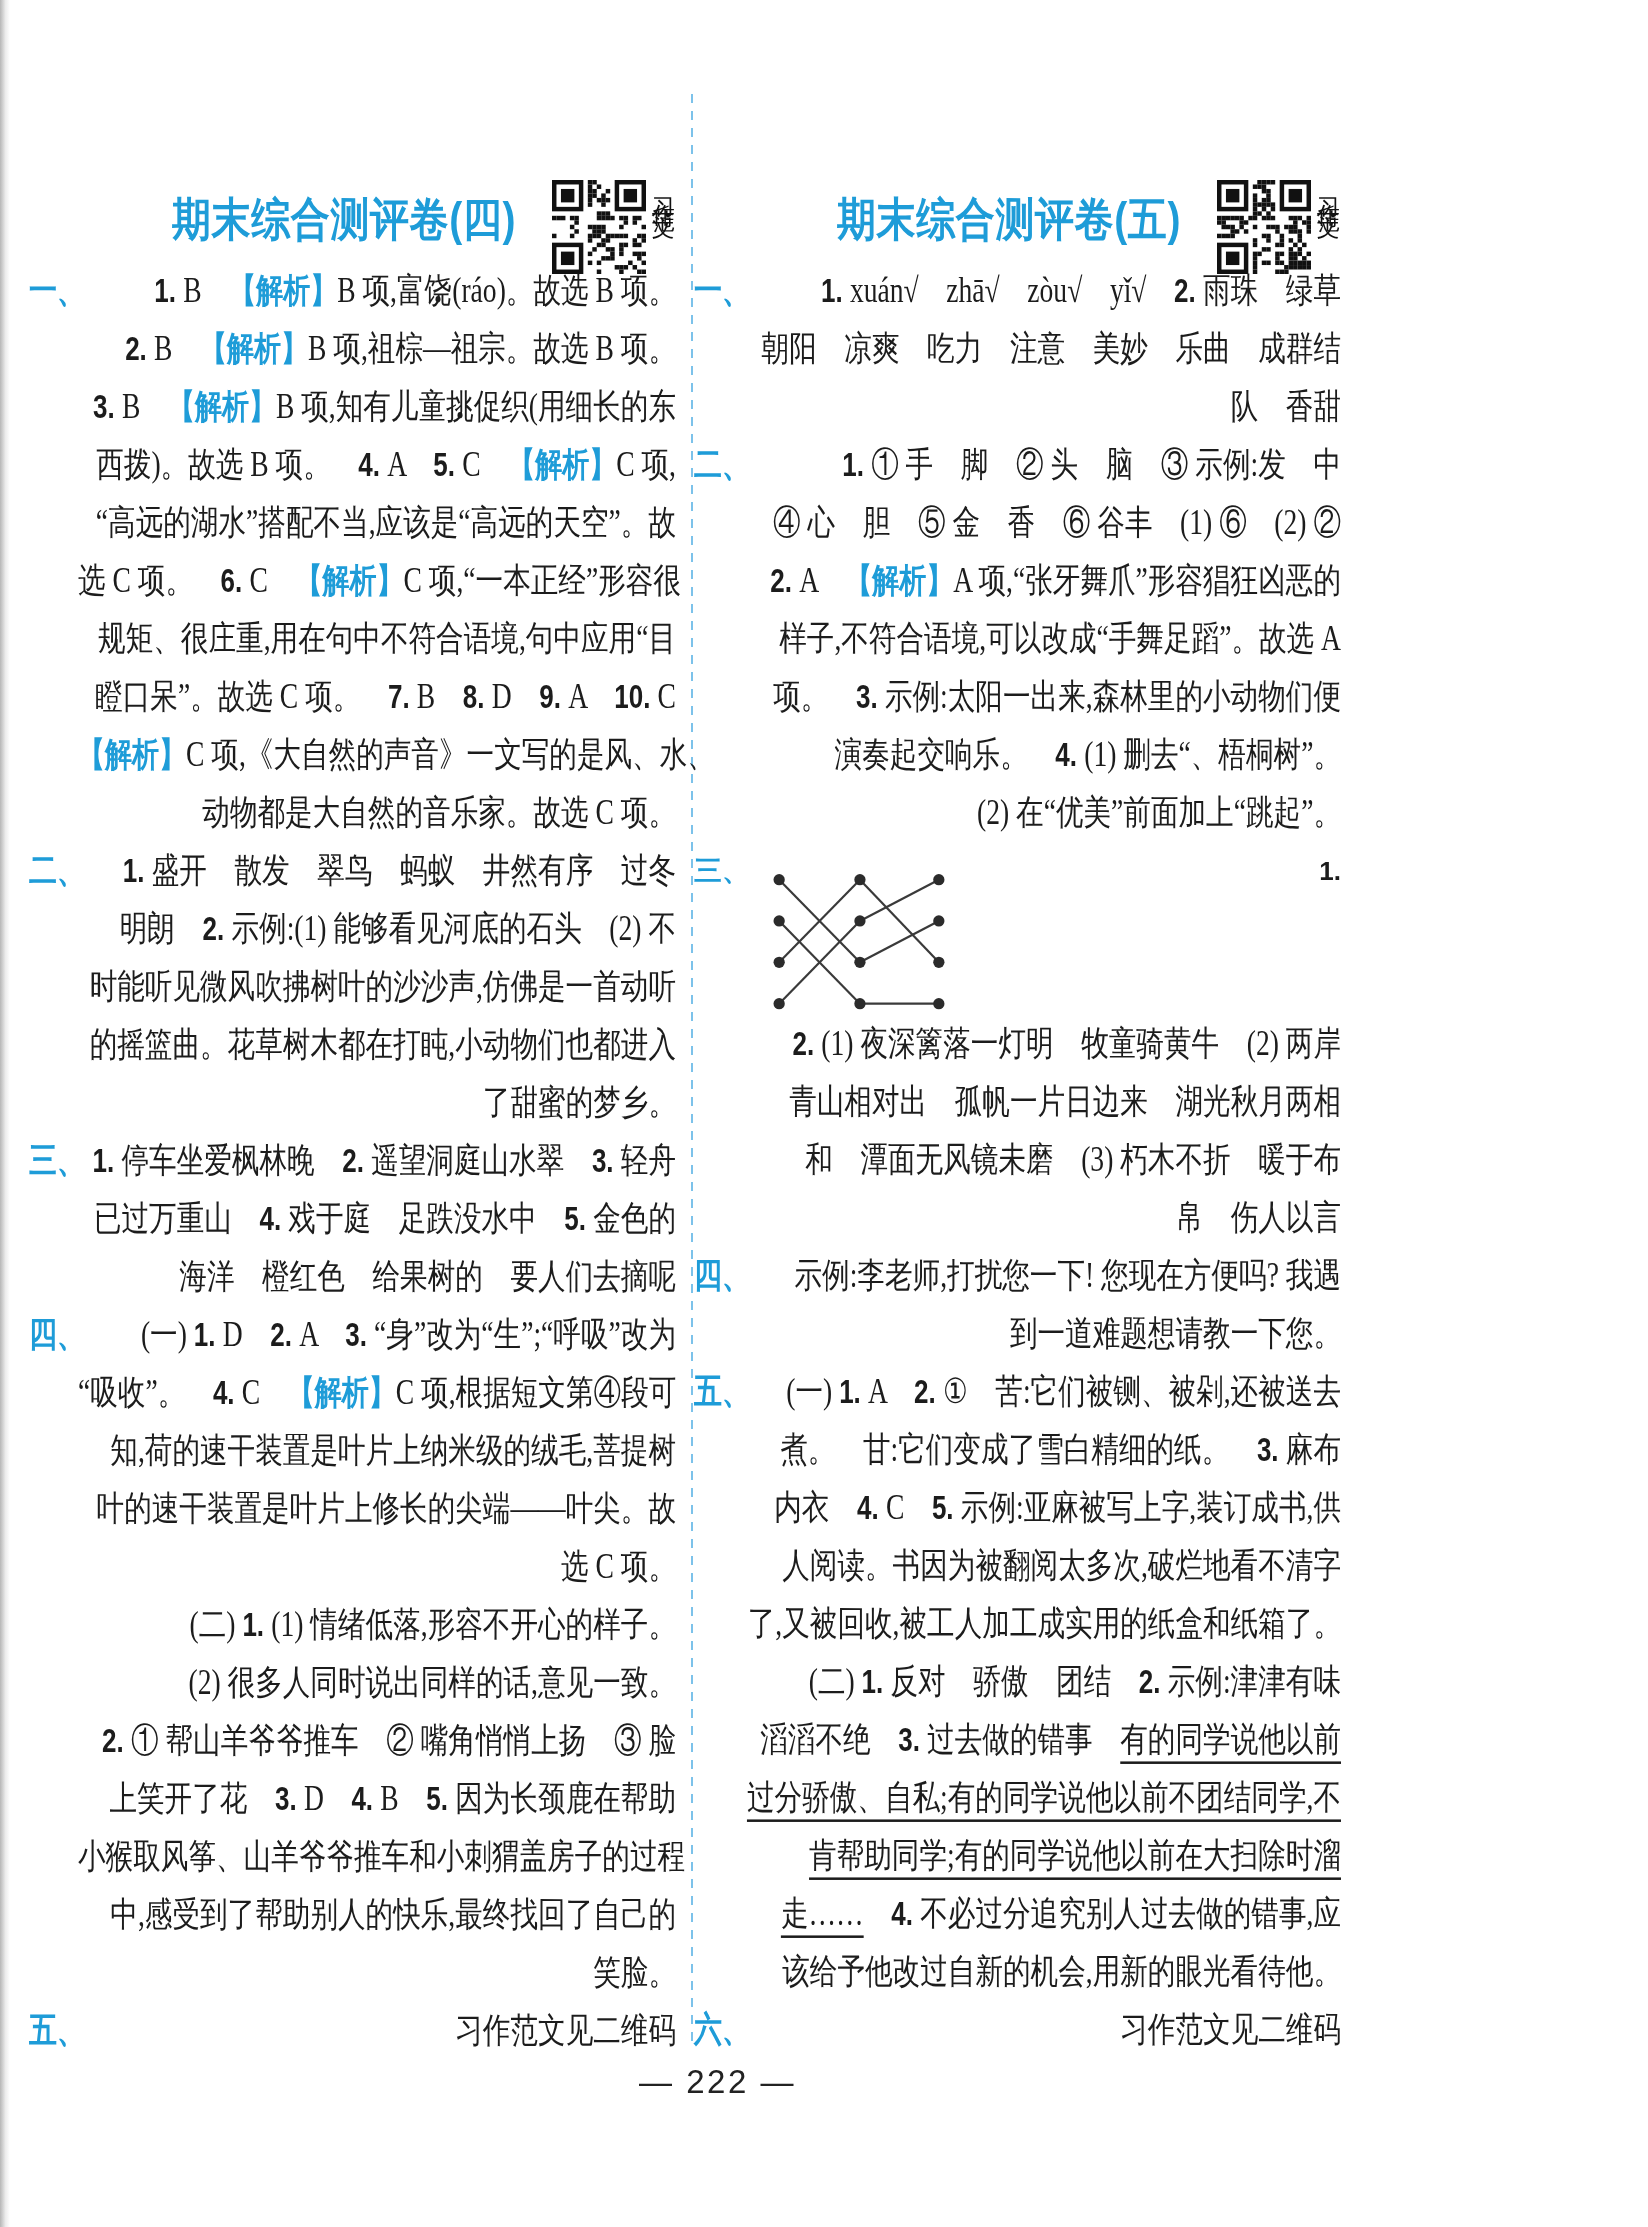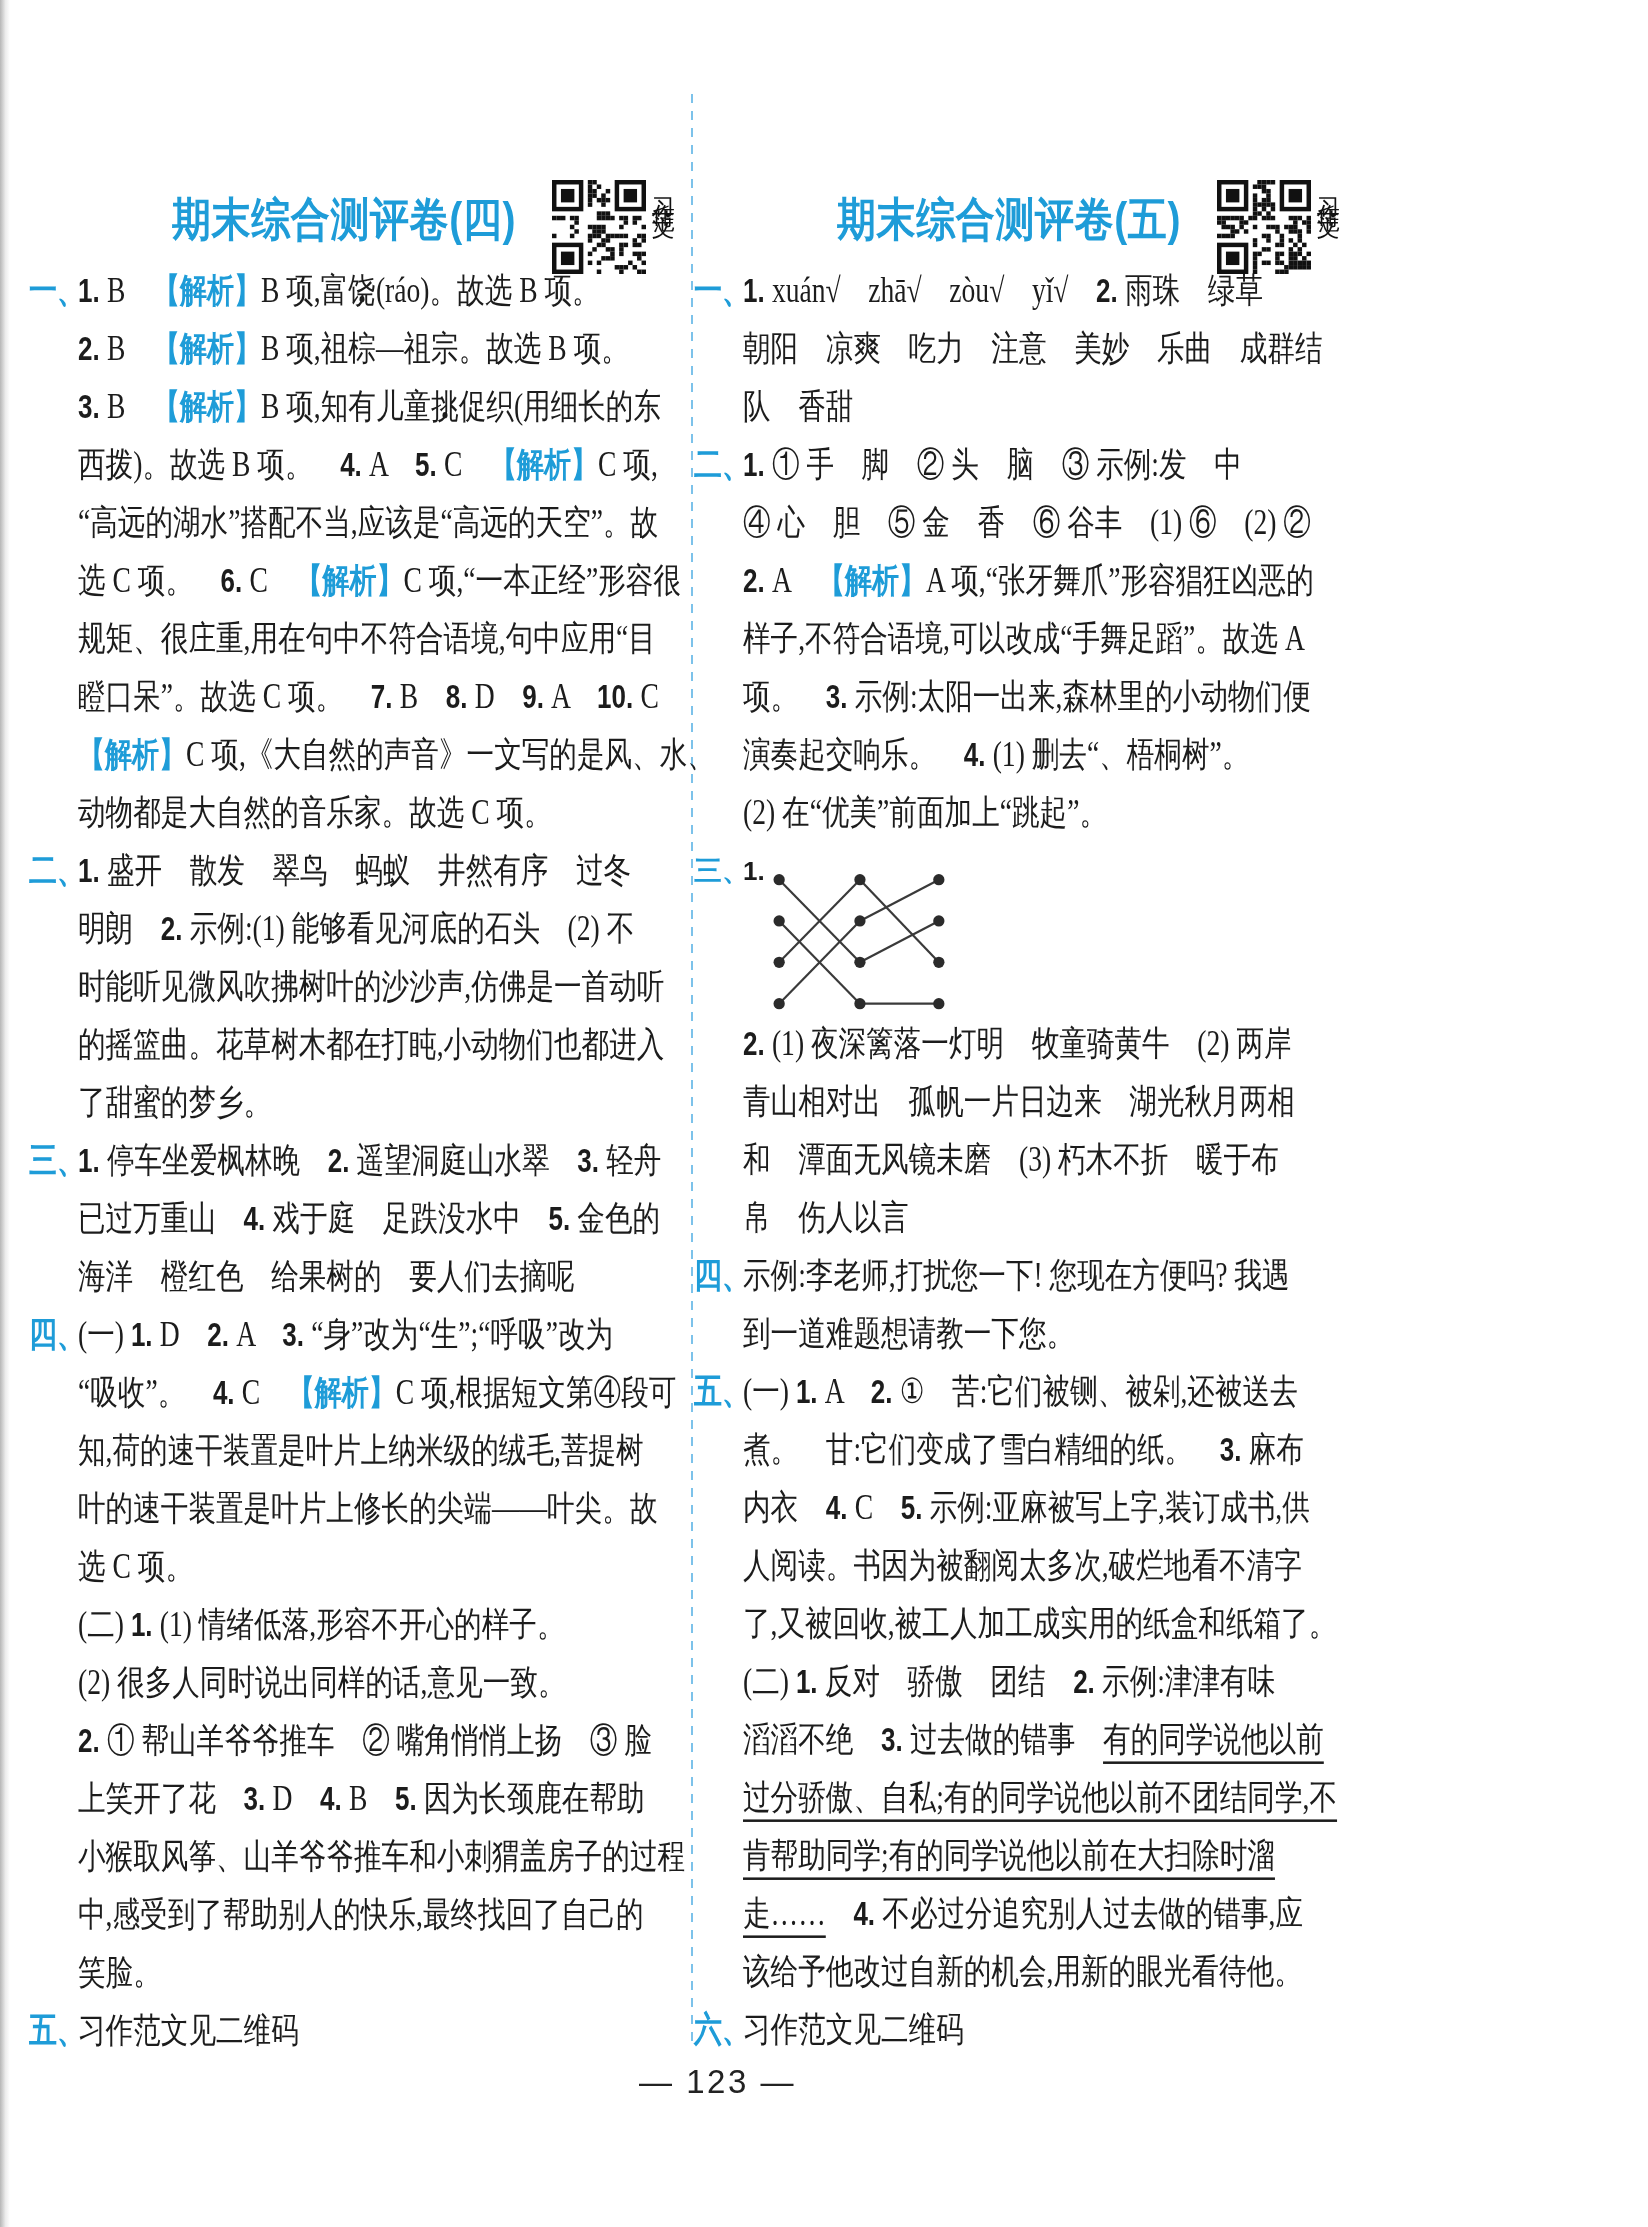--- a/index.html
+++ b/index.html
@@ -3,21 +3,21 @@
 <meta charset="utf-8">
 <style>
   :root{ --blue:#1e9cd8; }
   *{ margin:0; padding:0; box-sizing:border-box; }
   html,body{ width:1649px; height:2227px; background:#ffffff; overflow:hidden;
     font-family:"Liberation Serif","DejaVu Serif",serif; color:#1c1c1c; }
   .left-edge{ position:absolute; left:0; top:0; width:10px; height:2227px;
     background:linear-gradient(to right,#b6b6b6,#ececec 55%,#ffffff); }
   .divider{ position:absolute; left:691px; top:94px; width:1.9px; height:1949px;
     background:repeating-linear-gradient(to bottom, #7cc2ea 0 8.8px, transparent 8.8px 17px); }
-  .col{ position:absolute; top:157px; width:647px; }
+  .col{ position:absolute; top:157px; width:647px;text-align:right; }
   .col.c0{ left:29px; } .col.c1{ left:694px; }
   .col-header{ position:relative; height:105px; }
   .title{ position:absolute; left:143px; top:36px; white-space:nowrap;
     font-family:"Liberation Sans","DejaVu Sans",sans-serif; font-weight:700;
     font-size:39px; color:var(--blue); letter-spacing:0.6px;
     transform:scaleY(1.18); transform-origin:left center; }
   .qr-wrap{ position:absolute; right:1.3px; top:22.6px; display:flex; align-items:flex-start; }
   .qr{ display:block; }
   .qr-label{ writing-mode:vertical-rl; font-size:23px; line-height:1.05; margin-left:5px;
     letter-spacing:5.6px; color:#111; }
@@ -383,14 +383,14 @@
       <div class="line"><span>(二) </span><span class="seg-n">1. </span><span>反对　骄傲　团结　</span><span class="seg-n">2. </span><span>示例:津津有味</span></div>
       <div class="line"><span>滔滔不绝　</span><span class="seg-n">3. </span><span>过去做的错事　</span><span class="seg-u">有的同学说他以前</span></div>
       <div class="line"><span class="seg-u">过分骄傲、自私;有的同学说他以前不团结同学,不</span></div>
       <div class="line"><span class="seg-u">肯帮助同学;有的同学说他以前在大扫除时溜</span></div>
       <div class="line"><span class="seg-u">走……</span><span>　</span><span class="seg-n">4. </span><span>不必过分追究别人过去做的错事,应</span></div>
       <div class="line"><span>该给予他改过自新的机会,用新的眼光看待他。</span></div>
       <div class="line"><span class="marker">六、</span><span>习作范文见二维码</span></div>
     </div>
 </div>
 
-<div class="pagenum">— 123 —</div>
+<div class="pagenum">— 222 —</div>
 
 
 </body></html>

